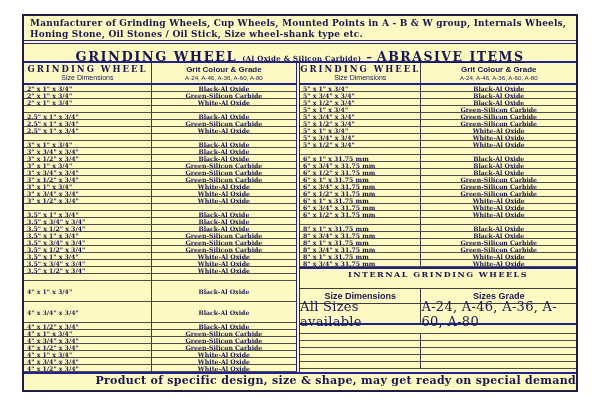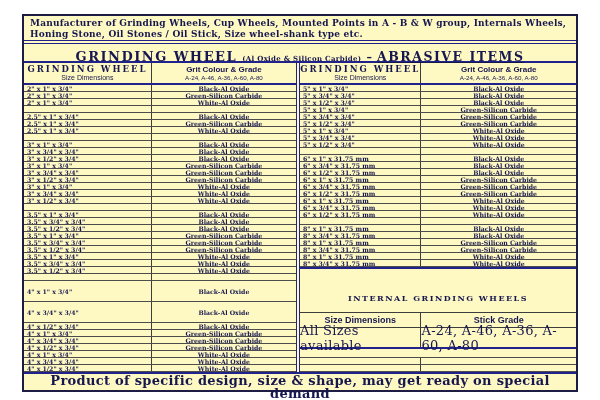--- a/index.html
+++ b/index.html
@@ -35,35 +35,35 @@
   .row { display:flex; border-bottom:1px solid #4c4c4c; height:7px; }
   .row.tall { height:21px; }
   .row .size { display:flex; align-items:center; padding-left:3px;
     font-weight:bold; font-size:6.2px; border-right:1px solid #3d3d3d; }
   .left-col .row .size { width:47%; } .right-col .row .size { width:44%; }
   .row .grade { flex:1; display:flex; align-items:center; justify-content:center;
     font-weight:bold; font-size:6.2px; }
   
   .internal-box { border-top:2px solid #22228c; border-bottom:2px solid #22228c; }
   .int-title { height:20px; border-bottom:1px solid #3d3d3d; text-align:center;
-    font-weight:bold; font-size:8px; line-height:10px; letter-spacing:1.5px;margin-top:24px; }
+    font-weight:bold; font-size:8px; line-height:10px; letter-spacing:1.5px; }
   .int-head { display:flex; height:15px; border-bottom:1px solid #3d3d3d; }
   .int-h, .int-d { display:flex; align-items:center; justify-content:center; }
   .c1 { width:44%; border-right:1px solid #3d3d3d; }
   .c2 { flex:1; }
   .int-h { font-family:"Liberation Sans", sans-serif; font-weight:bold; font-size:9px; }
   .int-data { display:flex; height:19px; }
   .int-d { font-size:13px; letter-spacing:0.3px; }
   
   .gap-row { height:9px; border-bottom:1px solid #4c4c4c; }
   .blank-row { display:flex; height:7px; border-bottom:1px solid #4c4c4c; }
   .blank-row .b1 { width:44%; border-right:1px solid #3d3d3d; }
   .blank-row .b2 { flex:1; }
   
-  .footer { height:14px; text-align:center; font-weight:bold; font-size:13px;
+  .footer { height:14px; text-align:right; font-weight:bold; font-size:11px;
     line-height:13px; letter-spacing:0.3px; }
 </style>
 </head>
 <body>
 
 <div class="page">
 
   <div class="mfg-box">
     <div>Manufacturer of Grinding Wheels, Cup Wheels, Mounted Points in A - B &amp; W group, Internals Wheels,</div>
     <div>Honing Stone, Oil Stones / Oil Stick, Size wheel-shank type etc.</div>
@@ -356,21 +356,21 @@
           <div class="row">
             <div class="size">8" x 3/4" x 31.75 mm</div>
             <div class="grade">White-Al Oxide</div>
           </div>
         </div>
 
       <div class="internal-box">
         <div class="int-title">INTERNAL  GRINDING WHEELS</div>
         <div class="int-head">
           <div class="int-h c1">Size Dimensions</div>
-          <div class="int-h c2">Stick Grade</div>
+          <div class="int-h c2">Sizes Grade</div>
         </div>
         <div class="int-data">
           <div class="int-d c1">All Sizes available</div>
           <div class="int-d c2">A-24,  A-46, A-36, A-60, A-80</div>
         </div>
       </div>
 
       <div class="gap-row"></div>
       <div id="blank-rows">
           <div class="blank-row">

